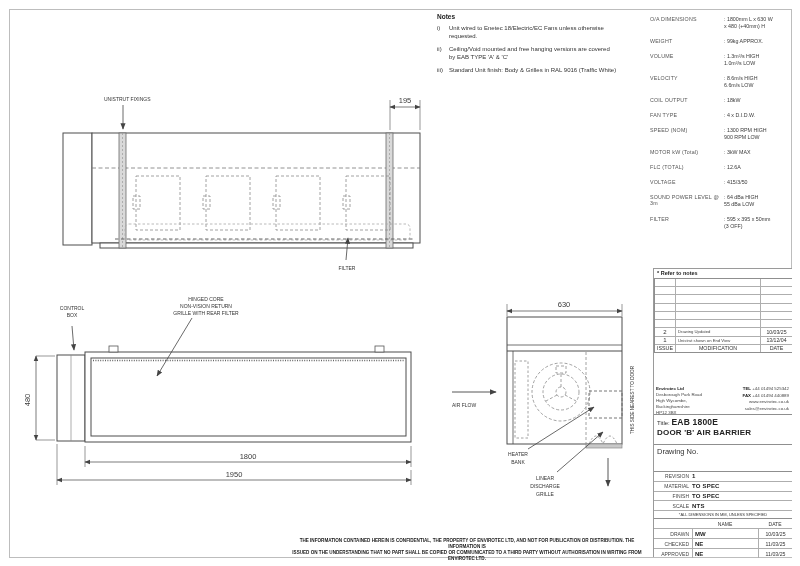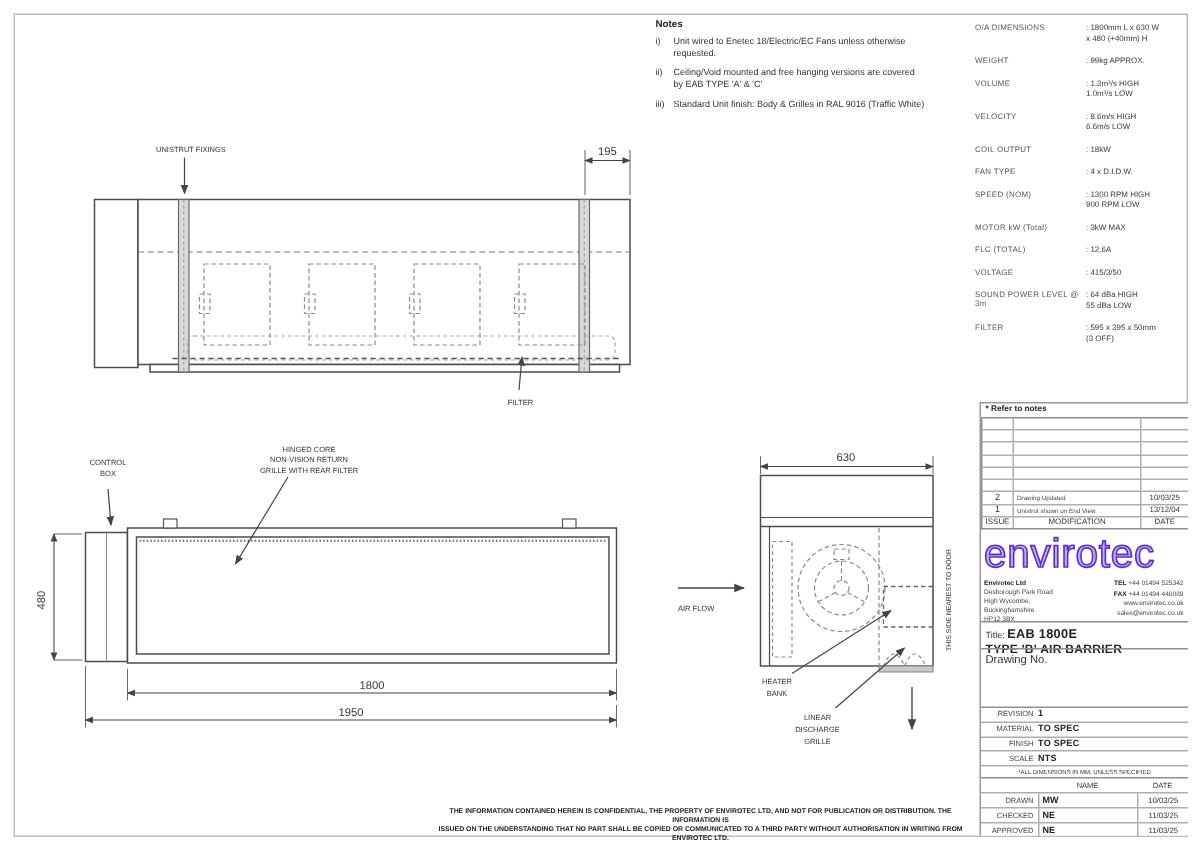--- a/index.html
+++ b/index.html
@@ -42,21 +42,21 @@
   .logo-text{font-size:27px;line-height:27px;font-weight:400;letter-spacing:.5px;
     color:#c5b2f2;-webkit-text-stroke:1.1px #5b2ed6;}
   .company{top:117px;height:28px;display:grid;grid-template-columns:66px 1fr;padding:0 2px;}
   .co-left{font-size:4.4px;line-height:5.9px;color:#444;}
   .co-right{font-size:4.4px;line-height:6.6px;color:#444;text-align:right;padding-right:1px;}
   .co-b{font-weight:bold;color:#222;}
   .titlesec{top:145px;height:30px;border-top:1px solid #8f8f8f;padding:2px 3px;}
   .title-line1{font-size:6px;color:#333;}
   .title-name{font-size:8.5px;font-weight:bold;color:#222;letter-spacing:.2px;}
   .title-line2{font-size:8px;font-weight:bold;color:#222;margin-top:1px;letter-spacing:.2px;}
-  .drawsec{top:163px;height:27px;border-top:1px solid #8f8f8f;padding:2px 3px;}
+  .drawsec{top:175px;height:27px;border-top:1px solid #8f8f8f;padding:2px 3px;}
   .draw-label{font-size:7.5px;color:#333;}
   .draw-no{font-size:13px;color:#222;margin-top:2px;letter-spacing:.4px;}
   .specrows{top:202px;height:39px;border-top:1px solid #8f8f8f;display:flex;flex-direction:column;}
   .sr{flex:1;display:grid;grid-template-columns:38px 1fr;border-bottom:1px solid #aeaeae;align-items:center;}
   .sr:last-child{border-bottom:none;}
   .sr-label{font-size:5px;color:#444;text-align:right;padding-right:3px;}
   .sr-val{font-size:6px;color:#222;font-weight:bold;letter-spacing:.2px;}
   .dimnote{top:241px;height:8px;border-top:1px solid #aeaeae;font-size:4px;color:#333;
            display:flex;align-items:center;justify-content:center;}
   .approvals{top:249px;height:40px;border-top:1px solid #8f8f8f;display:flex;flex-direction:column;}
@@ -335,23 +335,20 @@
       <div class="mod-text">Unistrut shown on End View</div>
       <div class="mod-date">13/12/04</div>
     </div>
     <div class="mod-row mod-head">
       <div>ISSUE</div>
       <div>MODIFICATION</div>
       <div>DATE</div>
     </div>
   </div>
 
-  <div class="tb-sec logo">
-    <span class="logo-text">envirotec</span>
-  </div>
 
   <div class="tb-sec company">
     <div class="co-left">
       <div class="co-b">Envirotec Ltd</div>
       <div>Desborough Park Road</div>
       <div>High Wycombe,</div>
       <div>Buckinghamshire</div>
       <div>HP12 3BX</div>
     </div>
     <div class="co-right">
@@ -360,21 +357,21 @@
       <div>www.envirotec.co.uk</div>
       <div>sales@envirotec.co.uk</div>
     </div>
   </div>
 
   <div class="tb-sec titlesec">
     <div class="title-line1">
       <span>Title:</span>
       <span class="title-name">EAB 1800E</span>
     </div>
-    <div class="title-line2">TYPE 'B' AIR BARRIER</div>
+    <div class="title-line2">DOOR 'B' AIR BARRIER</div>
   </div>
 
   <div class="tb-sec drawsec">
     <div class="draw-label">Drawing No.</div>
   </div>
 
   <div class="tb-sec specrows">
     <div class="sr">
       <span class="sr-label">REVISION</span>
       <span class="sr-val">1</span>

